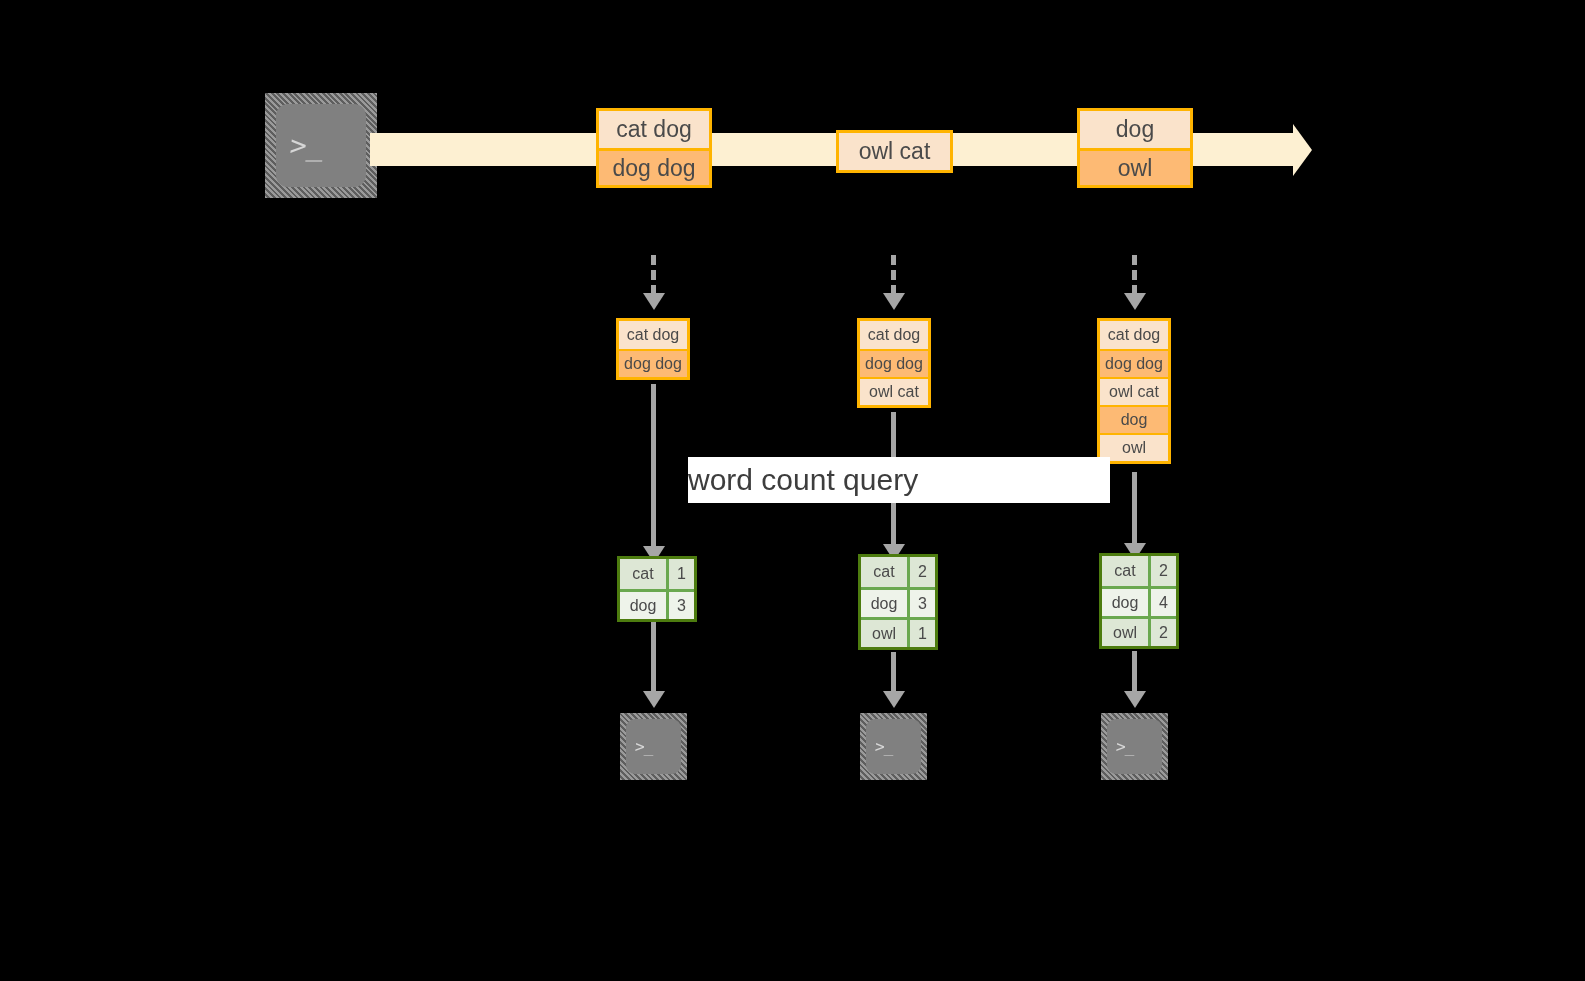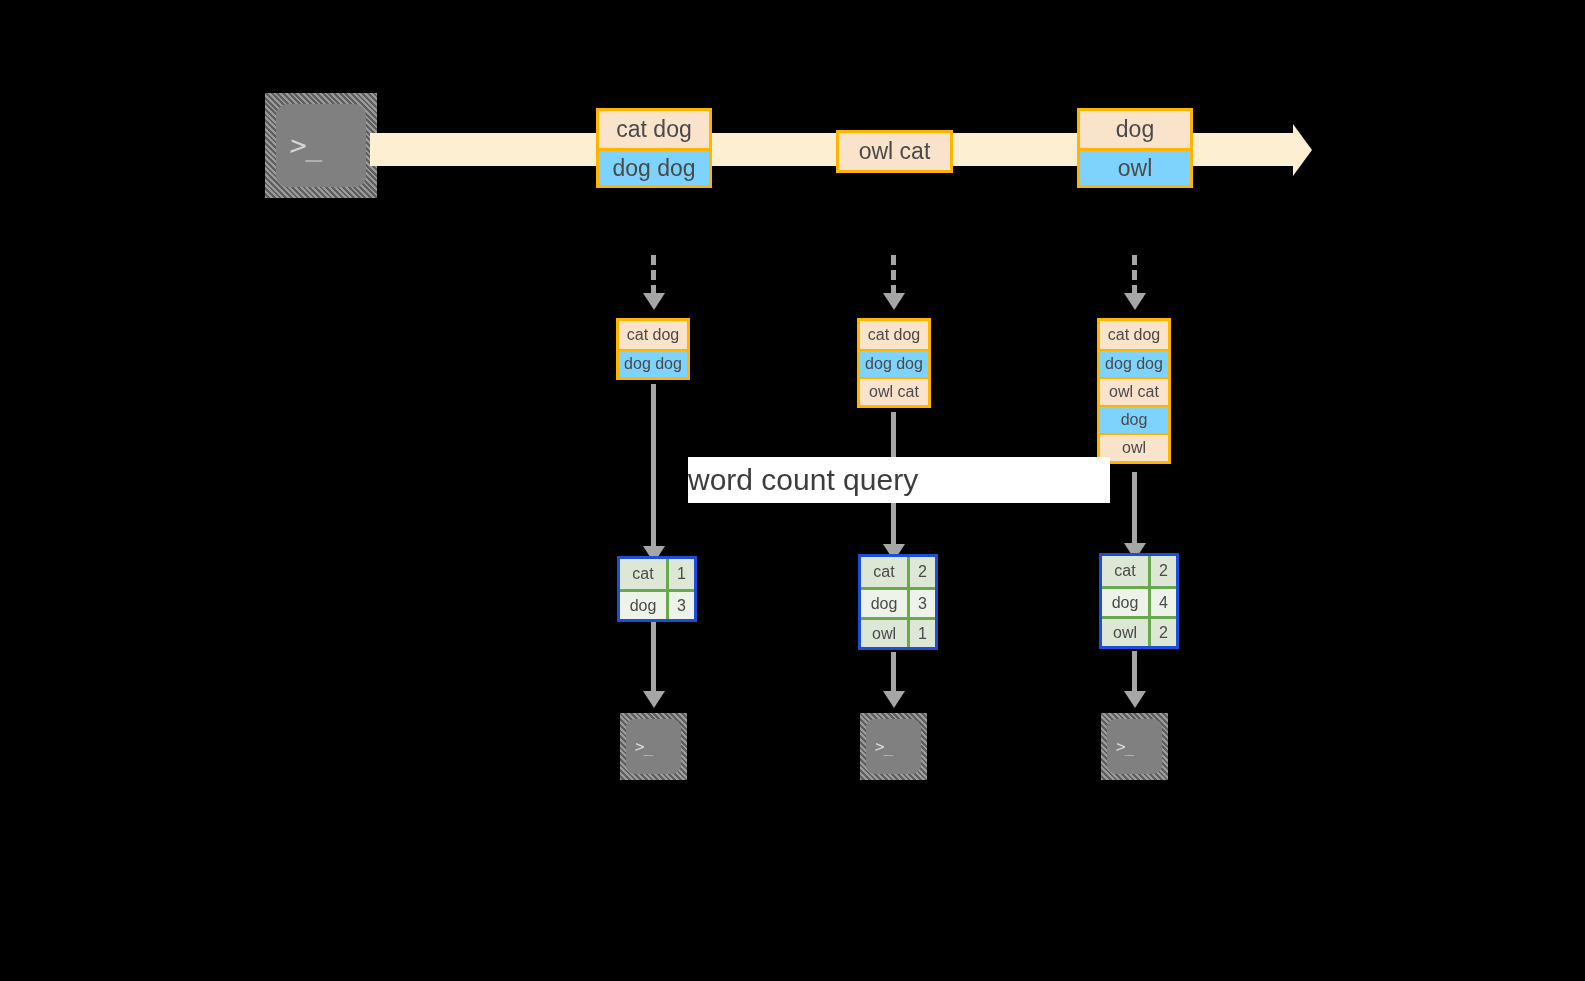--- a/index.html
+++ b/index.html
@@ -65,21 +65,21 @@
     background: #fdf0e3;
     display: flex;
     flex-direction: column;
   }
   .ocell {
     box-sizing: border-box;
     display: flex;
     align-items: center;
     justify-content: center;
     color: #4a4a4a;
-    background: #7dd3fc;
+    background: #fdba74;
     white-space: nowrap;
   }
   .ocell.shade {
     background: #fae3cb;
   }
   .ocell + .ocell {
     border-top: 3px solid #ffb400;
   }
 
   
@@ -96,21 +96,21 @@
     font-size: 16px;
   }
   .obox.mid .ocell + .ocell {
     border-top-width: 2px;
   }
 
   
   .gbox {
     position: absolute;
     box-sizing: border-box;
-    border: 3px solid #1d4ed8;
+    border: 3px solid #4d7c0f;
     background: #1d4ed8;
     display: flex;
     flex-direction: column;
   }
   .grow {
     display: flex;
     box-sizing: border-box;
     height: 30px;
   }
   .grow + .grow {

